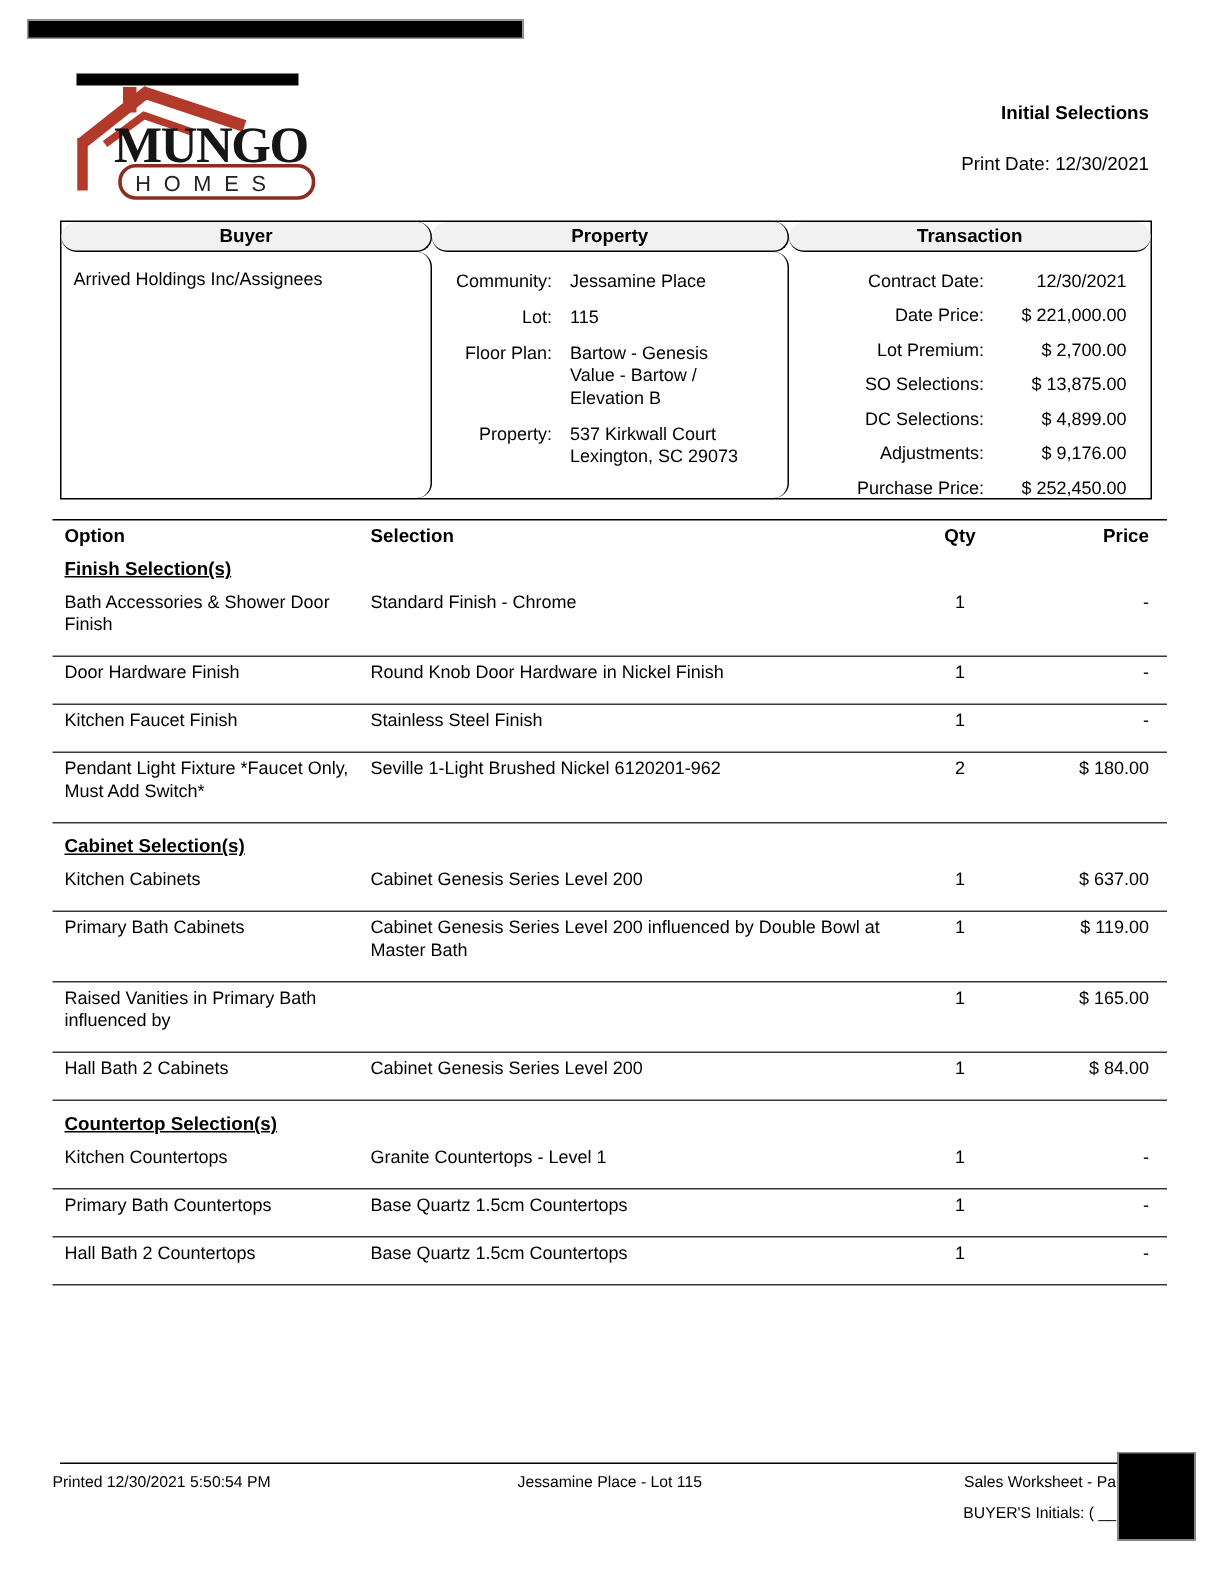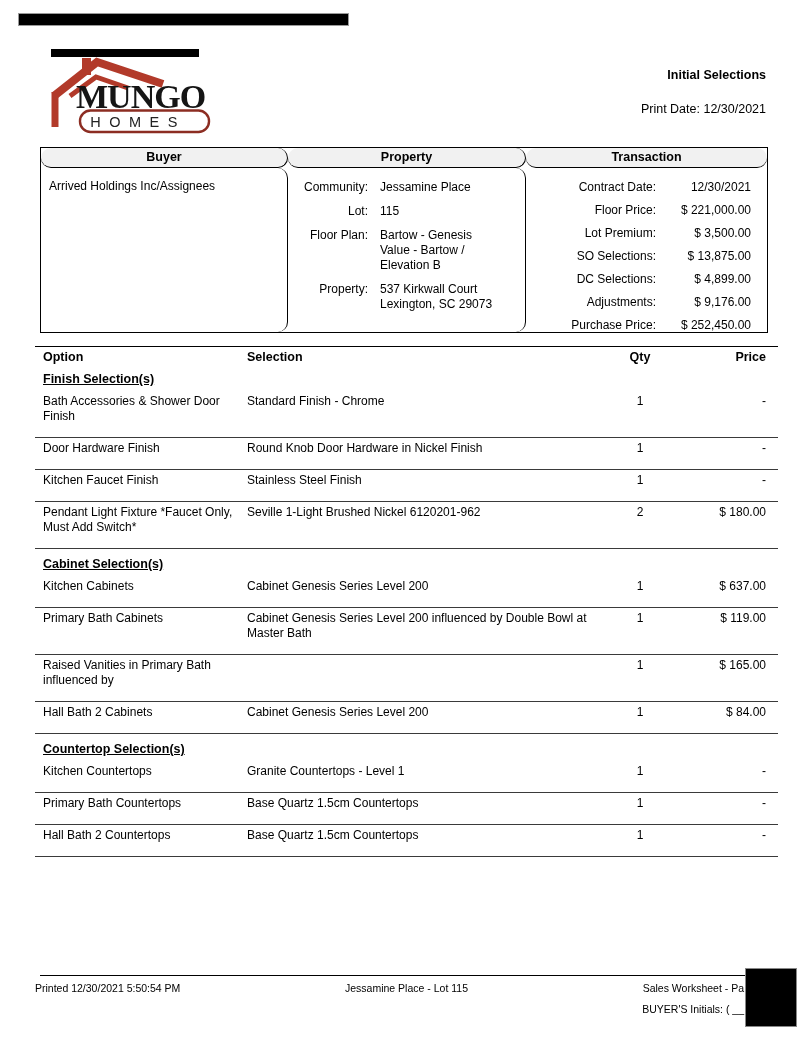--- a/index.html
+++ b/index.html
@@ -126,26 +126,26 @@
           <div class="prop-label">Property:</div>
           <div class="prop-value">537 Kirkwall Court Lexington, SC 29073</div>
         </div>
       </div>
     <div class="it-b last tx-cell">
         <div class="tx-row">
           <div class="tx-label">Contract Date:</div>
           <div class="tx-value">12/30/2021</div>
         </div>
         <div class="tx-row">
-          <div class="tx-label">Floor Price:</div>
+          <div class="tx-label">Date Price:</div>
           <div class="tx-value">$ 221,000.00</div>
         </div>
         <div class="tx-row">
           <div class="tx-label">Lot Premium:</div>
-          <div class="tx-value">$ 3,500.00</div>
+          <div class="tx-value">$ 2,700.00</div>
         </div>
         <div class="tx-row">
           <div class="tx-label">SO Selections:</div>
           <div class="tx-value">$ 13,875.00</div>
         </div>
         <div class="tx-row">
           <div class="tx-label">DC Selections:</div>
           <div class="tx-value">$ 4,899.00</div>
         </div>
         <div class="tx-row">

